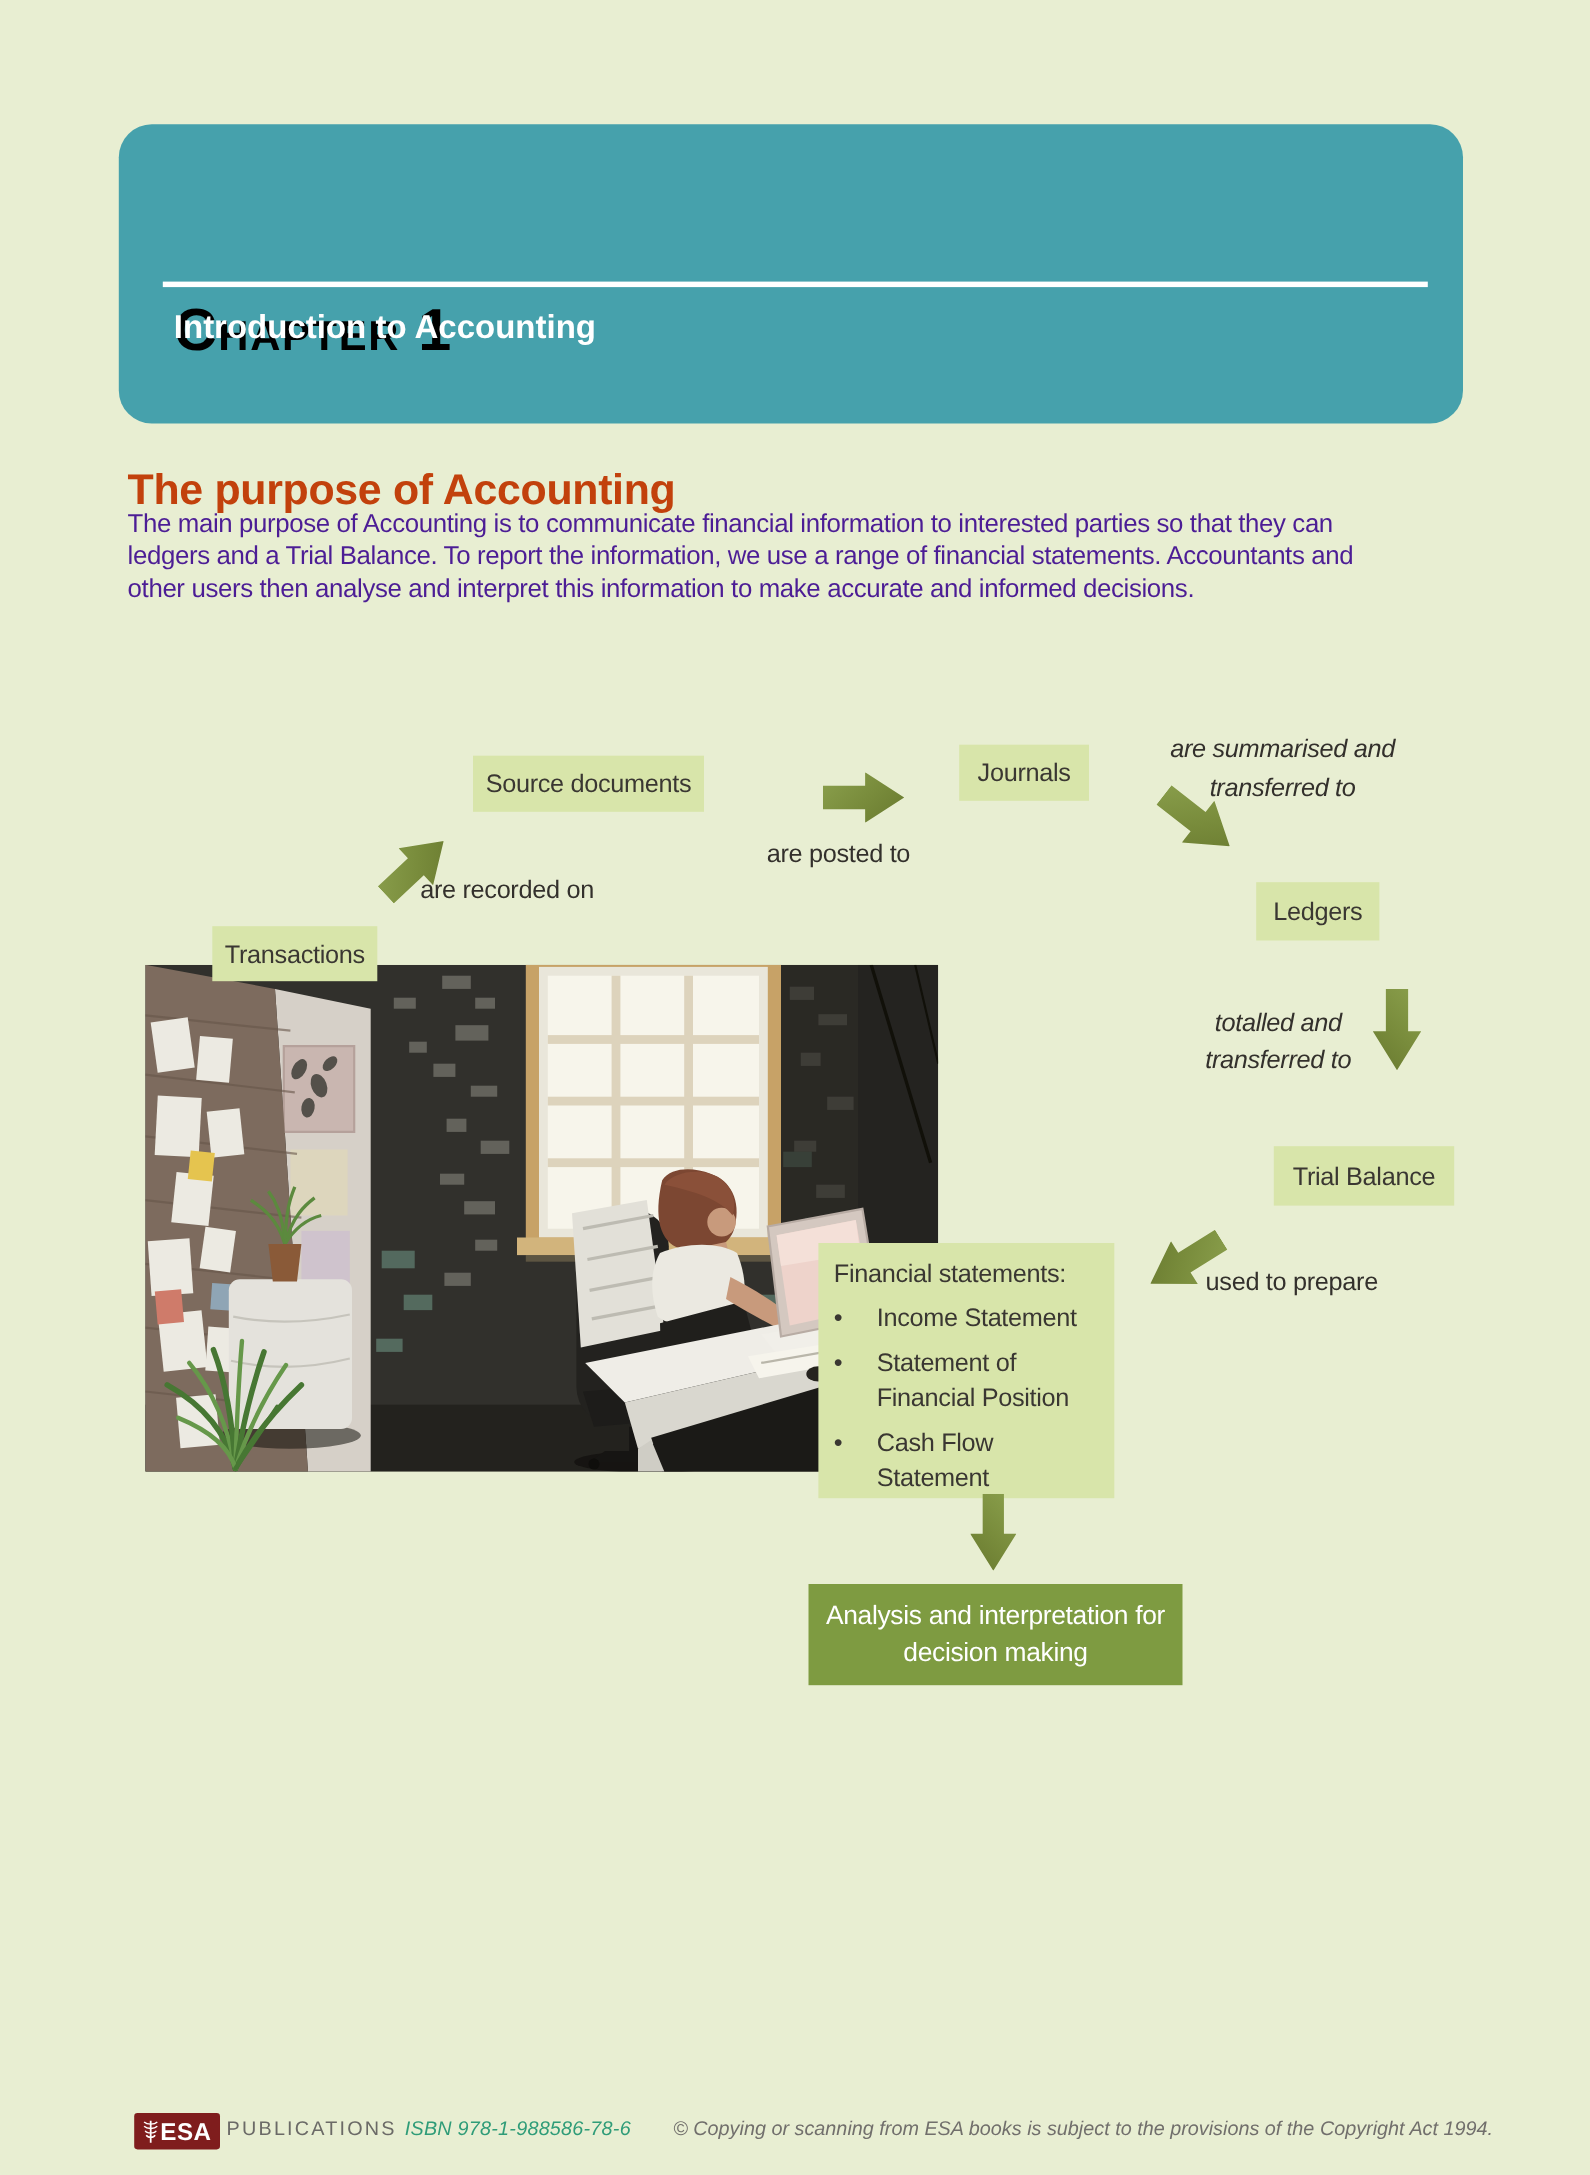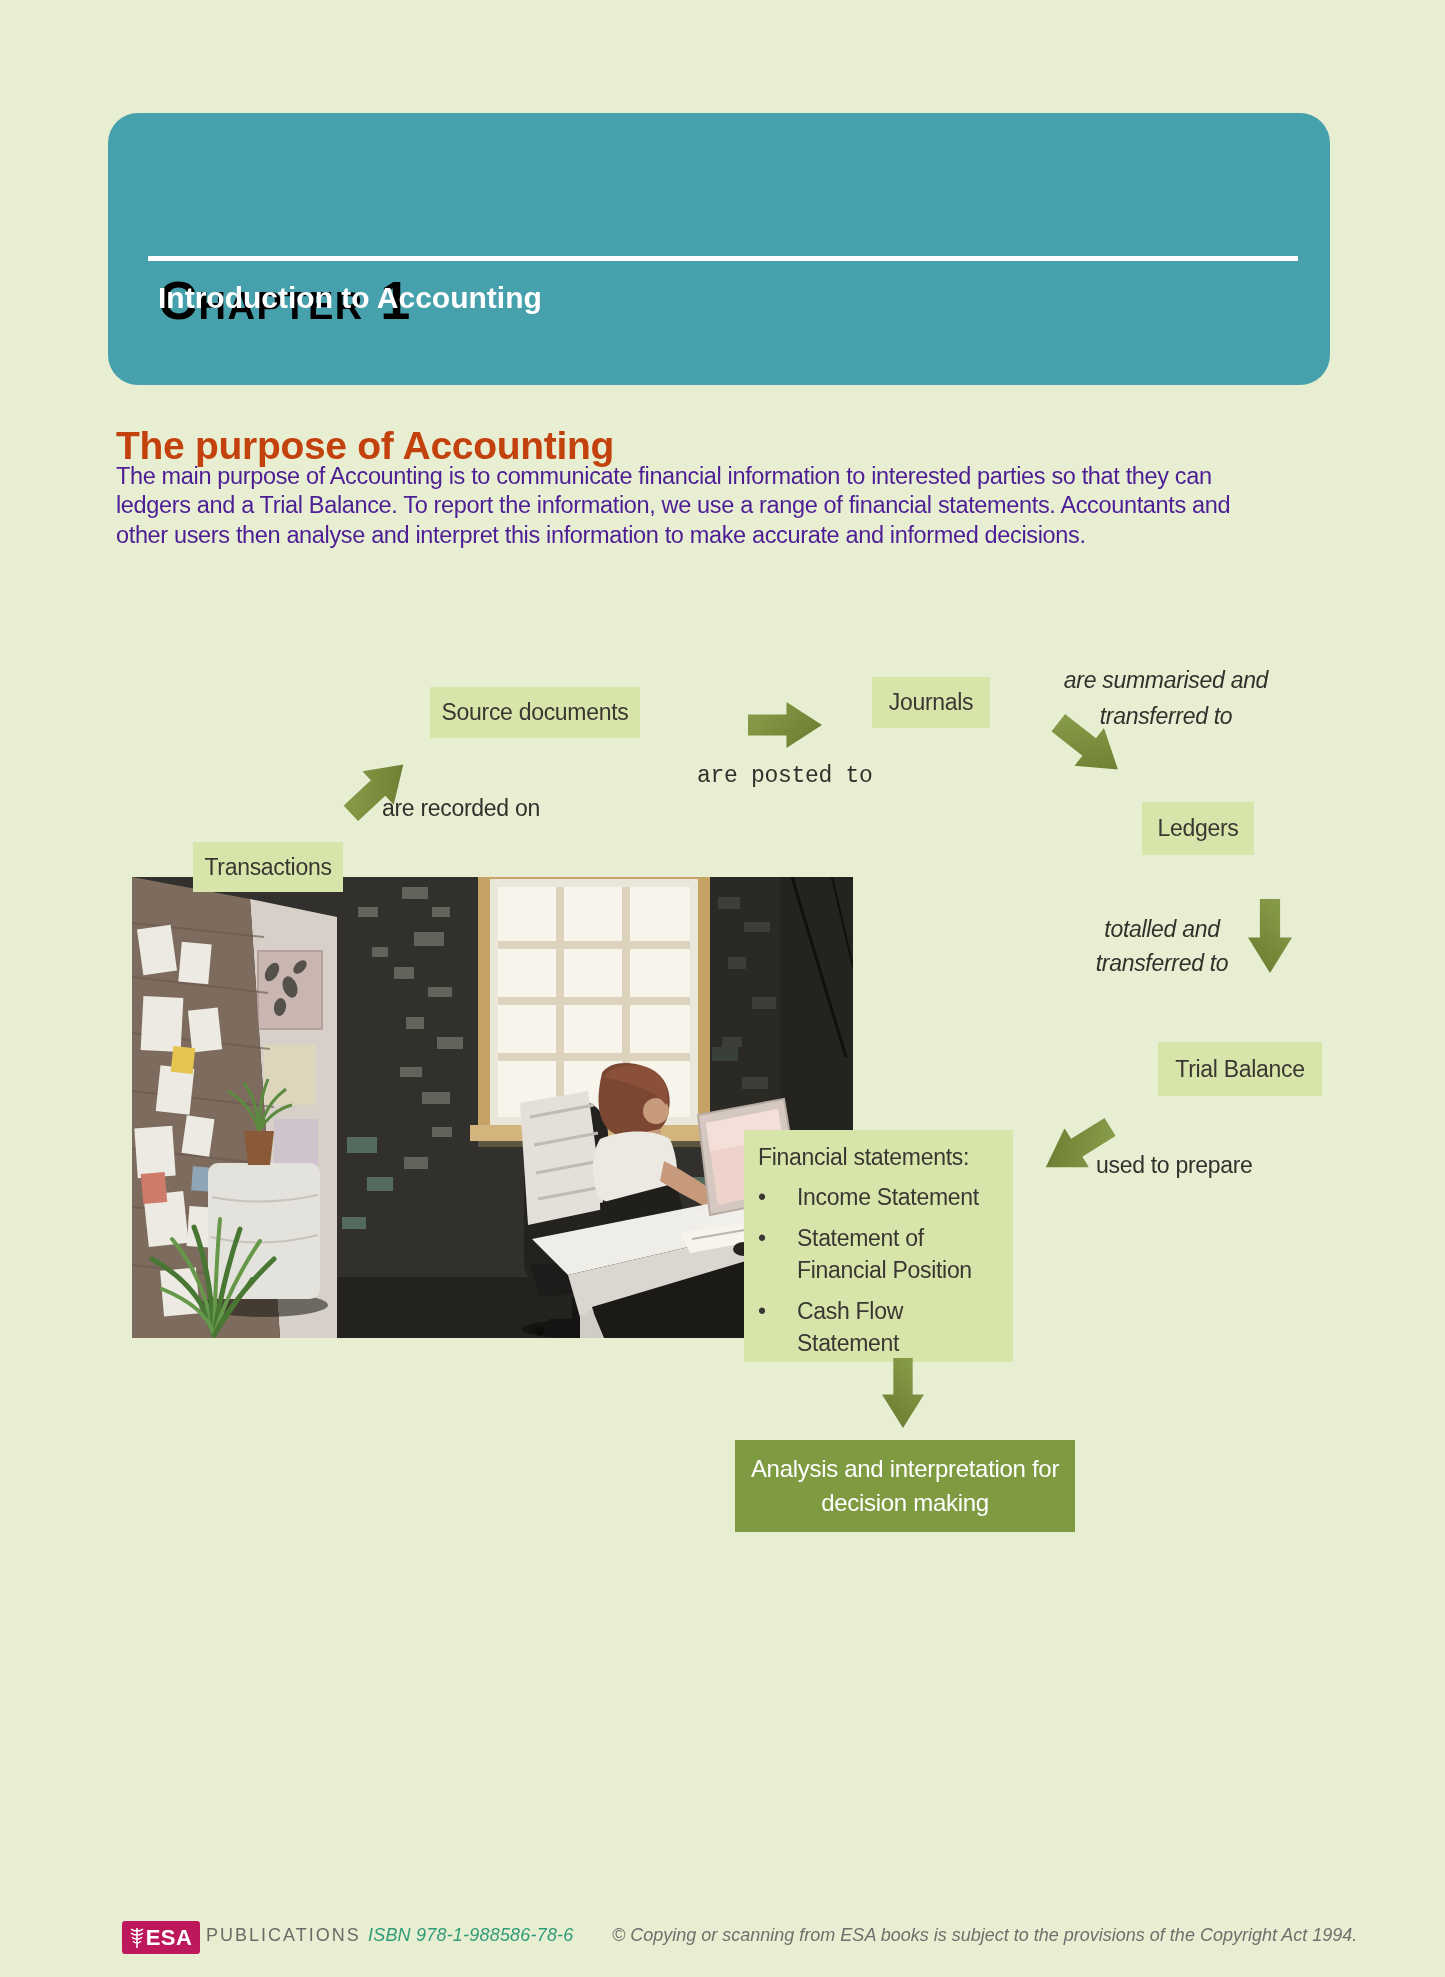--- a/index.html
+++ b/index.html
@@ -41,21 +41,21 @@
 
   .analysis-box{position:absolute;left:735px;top:1440px;width:340px;height:92px;background:#7e9b41;
     z-index:2;display:flex;align-items:center;justify-content:center;}
   .analysis-box .inner{width:312px;text-align:center;color:#ffffff;font-size:24px;line-height:34px;
     letter-spacing:-0.3px;}
 
   .photo{position:absolute;left:132px;top:877px;width:721px;height:461px;z-index:1;overflow:hidden;}
 
   
   .footer{position:absolute;left:0;top:1915px;width:1445px;height:46px;}
-  .esa-badge{position:absolute;left:122px;top:6px;width:78px;height:33px;background:#be185d;
+  .esa-badge{position:absolute;left:122px;top:6px;width:78px;height:33px;background:#7f1d1d;
     border-radius:3px;display:flex;align-items:center;justify-content:center;gap:2px;}
   .esa-badge .esa-text{color:#ffffff;font-weight:bold;font-size:22px;letter-spacing:0.5px;}
   .pub-text{position:absolute;left:206px;top:10px;font-size:18px;letter-spacing:2px;color:#6b6a67;}
   .isbn-text{position:absolute;left:368px;top:10px;font-size:18px;font-style:italic;color:#2f9c78;
     letter-spacing:0.2px;}
   .copy-text{position:absolute;left:612px;top:10px;font-size:18px;font-style:italic;color:#716f6c;}
 </style>
 </head>
 <body>
 
@@ -75,21 +75,21 @@
     <div>ledgers and a Trial Balance. To report the information, we use a range of financial statements. Accountants and</div>
     <div>other users then analyse and interpret this information to make accurate and informed decisions.</div>
   </div>
 
   <div class="node" style="left:430px;top:687px;width:210px;height:51px;">Source documents</div>
 
   <div class="arrow" style="left:341px;top:766px;width:72px;height:46px;transform:rotate(-43deg);"></div>
   <div class="lbl" style="left:382px;top:795px;">are recorded on</div>
 
   <div class="arrow" style="left:748px;top:702px;width:74px;height:46px;"></div>
-  <div class="lbl" style="left:697px;top:763px;font-family:Liberation Mono, monospace;">are posted to</div>
+  <div class="lbl" style="left:697px;top:763px;">are posted to</div>
 
   <div class="node" style="left:872px;top:677px;width:118px;height:51px;">Journals</div>
 
   <div class="lbl center" style="left:1060px;top:662px;width:212px;line-height:36px;">are summarised and transferred to</div>
   <div class="arrow" style="left:1050px;top:722px;width:76px;height:48px;transform:rotate(38deg);"></div>
 
   <div class="node" style="left:1142px;top:802px;width:112px;height:53px;">Ledgers</div>
 
   <div class="lbl center" style="left:1082px;top:912px;width:160px;line-height:34px;">totalled and transferred to</div>
   <div class="arrow" style="left:1233px;top:914px;width:74px;height:44px;transform:rotate(90deg);"></div>

